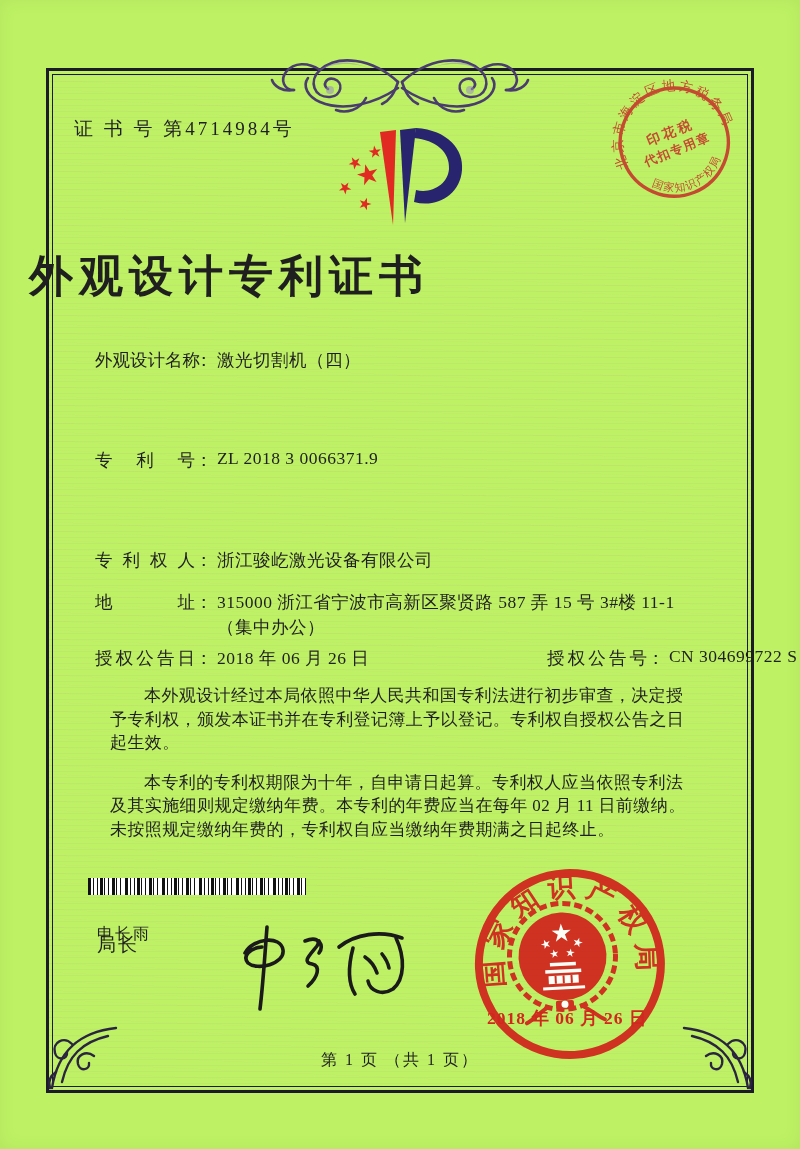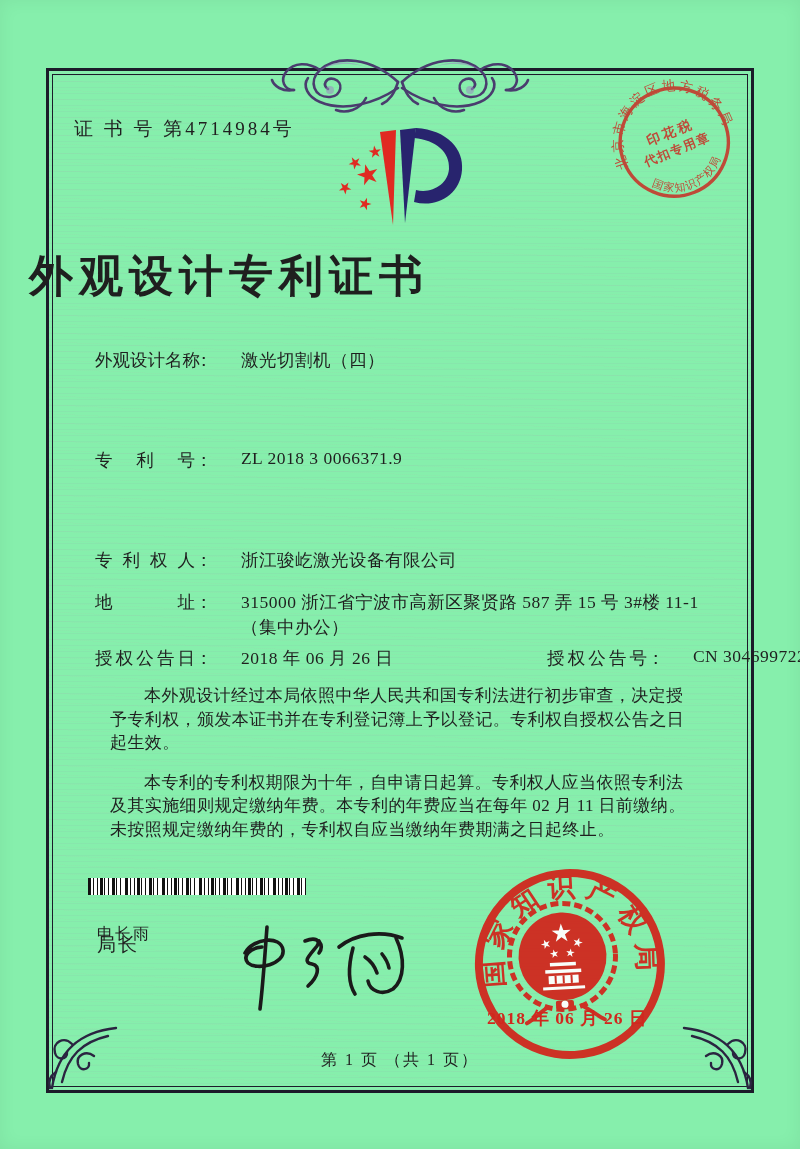--- a/index.html
+++ b/index.html
@@ -1,18 +1,18 @@
 <!DOCTYPE html>
 <html style="--ink: #1f1f1f; --border: #1c1b2a; --seal-red: #d0281e; --stamp-red: #c5392c; --navy: #28246e; --flag-red: #e02a22; --ornament: #4a3c6e;"><head>
 <meta charset="utf-8">
 <style>
   html,body{margin:0;padding:0;background:#e8e8e6;}
   .page{
     position:relative; width:800px; height:1149px; margin:0 auto;
-    background:#86efac; overflow:hidden;
+    background:#bef264; overflow:hidden;
     font-family:"Liberation Serif","DejaVu Serif",serif;
     color:var(--ink,#1f1f1f);
     box-shadow:inset 0 0 18px rgba(0,0,0,.06);
   }
   
   .texture{
     position:absolute; left:49px; top:71px; width:702px; height:1019px;
     background:
       repeating-linear-gradient(0deg, rgba(150,120,170,.07) 0 1px, transparent 1px 6px),
       repeating-linear-gradient(2.5deg, rgba(205,150,170,.05) 0 1px, transparent 1px 9px);
@@ -29,21 +29,21 @@
   .orn{position:absolute; z-index:2;}
   .cert-no{position:absolute; left:74px; top:116px; font-size:19px; letter-spacing:3px; z-index:3;}
   .logo{position:absolute; left:336px; top:124px; z-index:3;}
   .title{
     position:absolute; top:235px; left:17px; width:100%; text-align:left;
     font-size:44px; font-weight:600; letter-spacing:6px; margin:12px; z-index:3;
   }
   .row{position:absolute; left:95px; font-size:17.5px; z-index:3; white-space:nowrap;}
   .flabel{display:inline-block; width:100px; text-align:justify; text-align-last:justify; vertical-align:top;}
   .fcolon{display:inline-block; vertical-align:top;}
-  .fvalue{display:inline-block; margin-left:24px; vertical-align:top; letter-spacing:.5px;}
+  .fvalue{display:inline-block; margin-left:0; vertical-align:top; letter-spacing:.5px;}
   .row.wrap{white-space:normal;}
   .row.wrap .fvalue{width:468px; line-height:25px;}
   .grant-right{position:absolute; left:452px; top:0; white-space:nowrap;}
   .paras{position:absolute; left:94px; top:668px; width:618px; z-index:3;}
   .paras p{margin:16px; text-indent:2em; font-size:17px; line-height:23.5px; letter-spacing:.4px;}
   .barcode{
     position:absolute; left:88px; top:878px; width:218px; height:17px; z-index:3;
     background:repeating-linear-gradient(90deg,
       #111 0 3px, #fff 3px 5px, #111 5px 6px, #fff 6px 9px,
       #111 9px 10px, #fff 10px 12px, #111 12px 15px, #fff 15px 16px,

